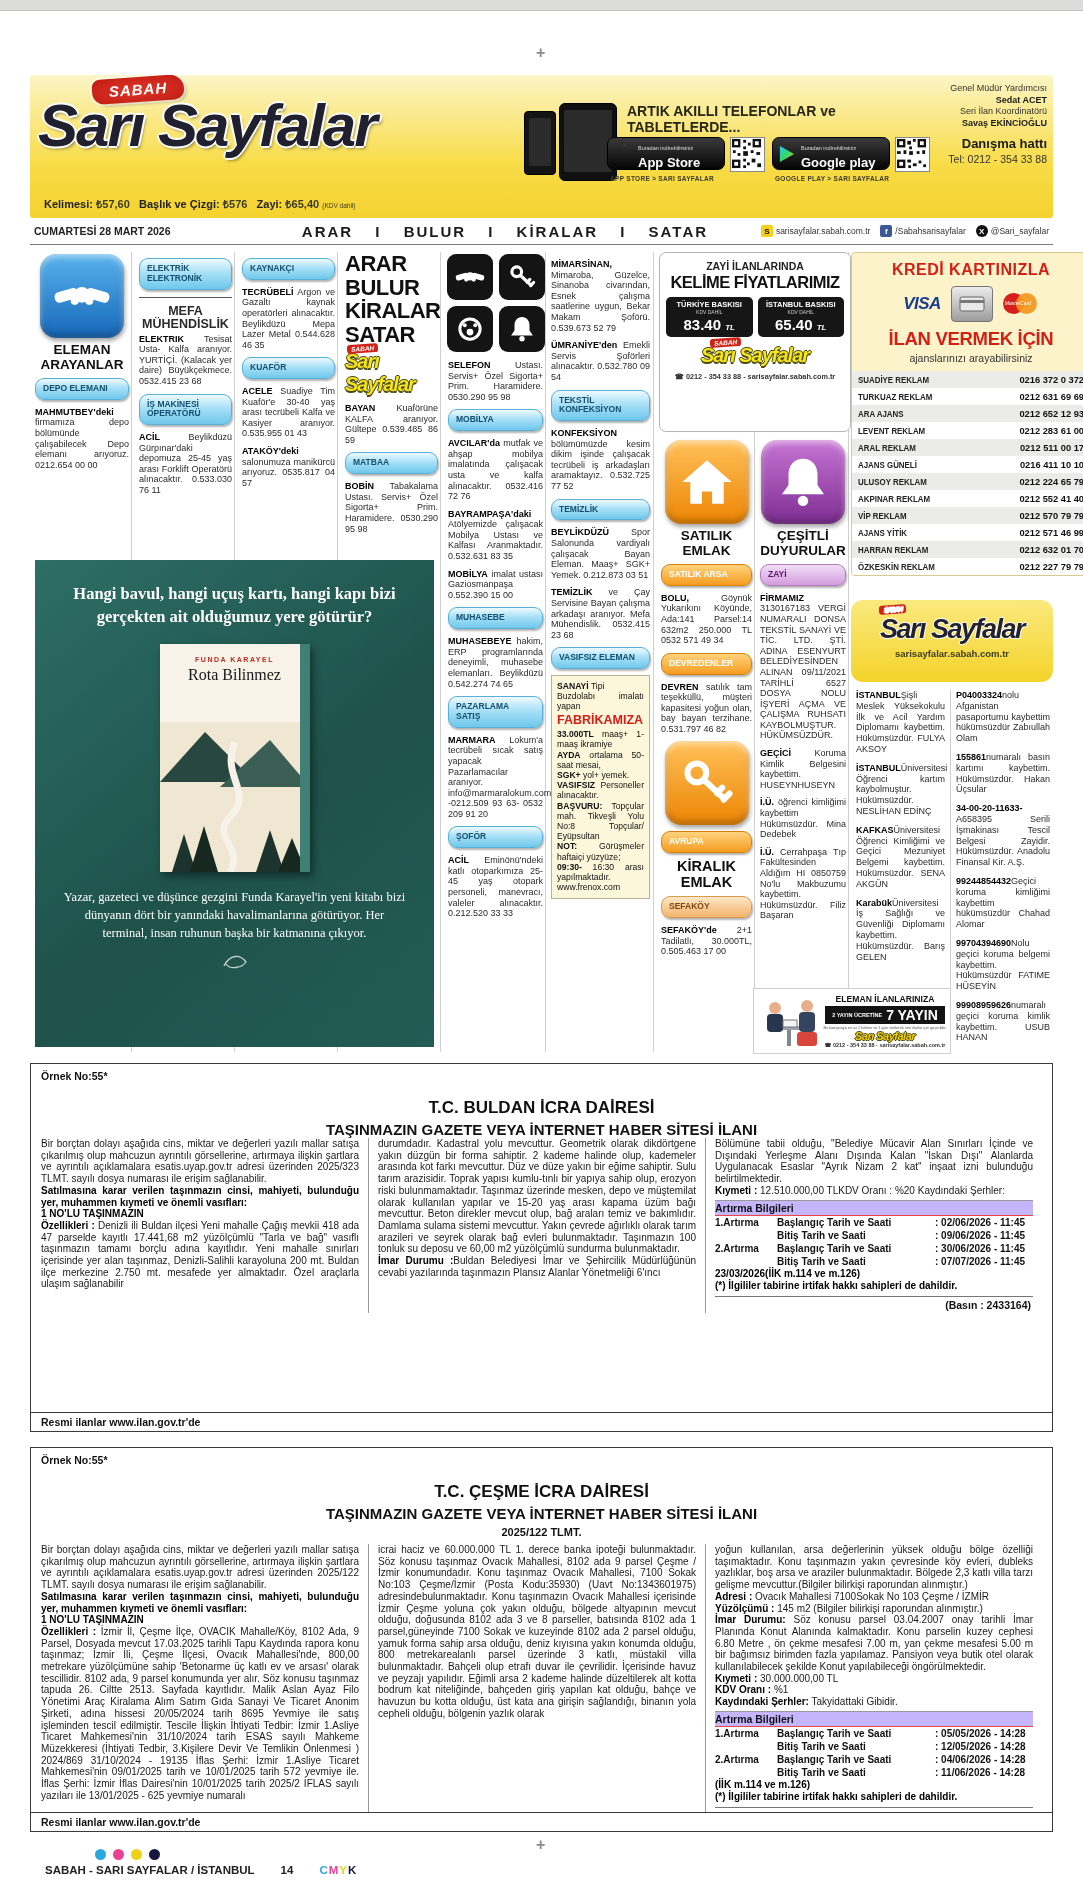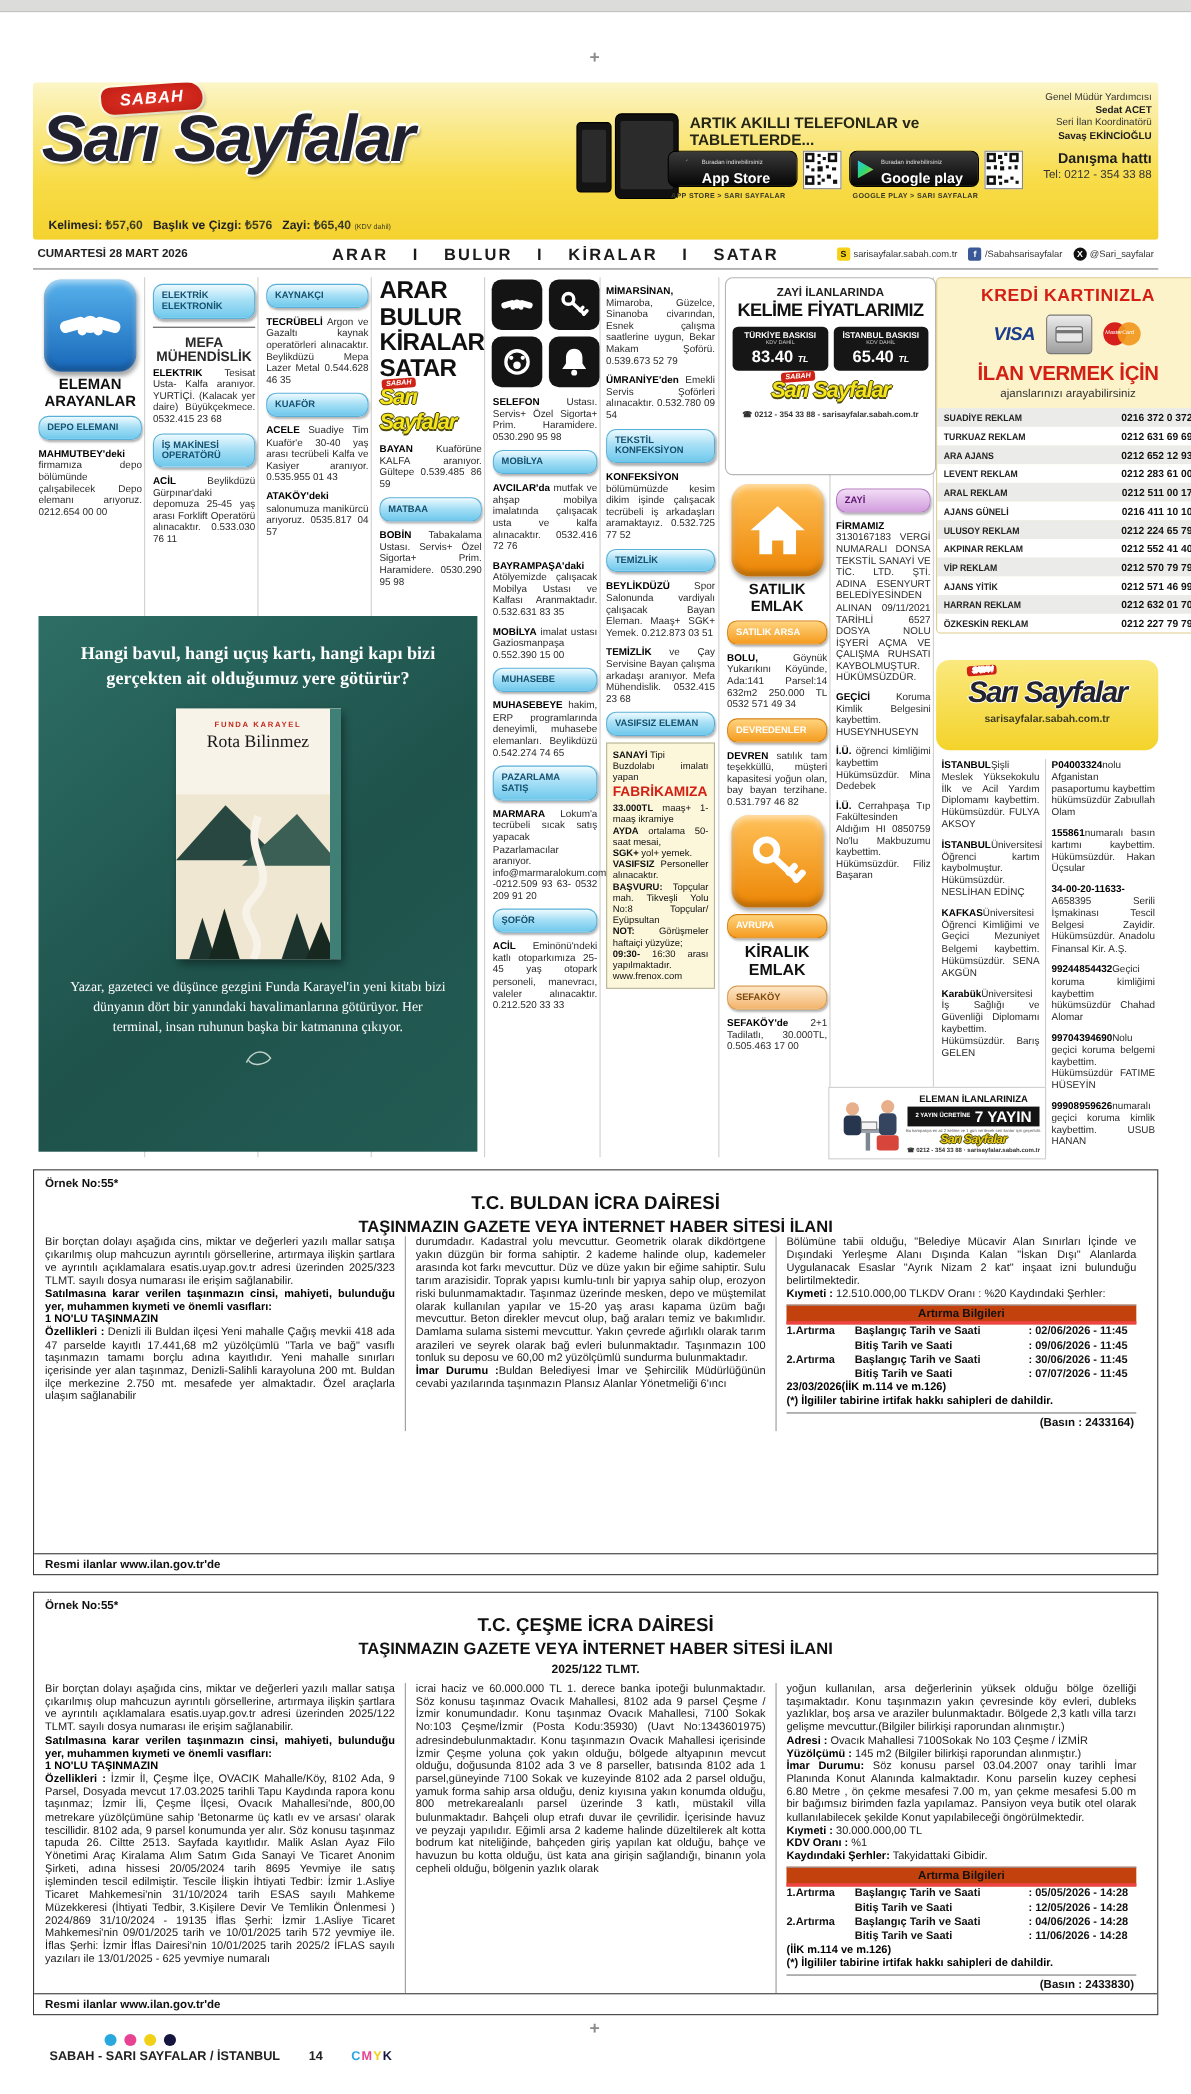--- a/index.html
+++ b/index.html
@@ -159,30 +159,30 @@
   .ea-terms{font-size:3.8px;color:#555;}
   .ea-brandline{font-style:italic;font-weight:bold;font-size:11px;letter-spacing:-.5px;color:#f0cf12;
     text-shadow:-1px 0 #4a4a10,1px 0 #4a4a10,0 -1px #4a4a10,0 1px #4a4a10;}
   .ea-contact{font-size:5.5px;font-weight:bold;color:#333;}
 
   
   .notice{left:30px;top:1063px;width:1023px;height:369px;background:#fff;border:1.5px solid #3a3a3a;
     box-sizing:border-box;padding:6px 10px 0;overflow:hidden;}
   .notice2{top:1447px;height:385px;}
   .n-ornek{font-size:10.5px;font-weight:bold;}
-  .n-t1{text-align:center;font-size:17px;font-weight:800;margin-top:2px;}
+  .n-t1{text-align:center;font-size:17px;font-weight:800;margin-top:16px;}
   .n-t2{text-align:center;font-size:15px;font-weight:800;margin-top:3px;}
   .n-file{text-align:center;font-size:11px;font-weight:800;margin:4px 0 6px;}
   .n-cols{display:flex;}
   .ncol{flex:1;padding:0 9px;border-left:1px solid #999;}
   .ncol:first-child{border-left:none;padding-left:0;}
   .ncol .np{font-size:10px;line-height:11.7px;text-align:justify;color:#191919;}
   .ncol .np b{color:#000;}
-  .tbl-title{font-size:10.5px;font-weight:800;text-align:center;background:#c2410c;border-top:1px solid #999;
-    border-bottom:3px solid #ef4444;padding:1px 0;margin-top:3px;}
+  .tbl-title{font-size:10.5px;font-weight:800;text-align:left;background:#c4b5fd;border-top:1px solid #999;
+    border-bottom:1px solid #ef4444;padding:1px 0;margin-top:3px;}
   .trow{display:flex;font-size:10px;line-height:13px;}
   .tc1{width:62px;font-weight:800;}
   .tc2{width:158px;font-weight:800;}
   .tc3{flex:1;font-weight:bold;}
   .n-after .np{font-size:10px;line-height:12.5px;font-weight:800;text-align:left;}
   .n-basin{border-top:1px solid #777;text-align:right;font-size:10.5px;font-weight:800;padding:2px 2px;margin-top:3px;}
   .n-footer{position:absolute;left:0;right:0;bottom:0;border-top:1.5px solid #3a3a3a;font-size:10.5px;
     font-weight:800;padding:3px 10px;background:#fff;}
 
   
@@ -482,20 +482,30 @@
           </svg>
         </div>
       </div>
       <div class="tab orange">AVRUPA</div>
       <div class="col-head2">KİRALIK
 EMLAK</div>
       <div class="tab peach">SEFAKÖY</div>
       <div class="ad"><b>SEFAKÖY'de</b> 2+1 Tadilatlı, 30.000TL, 0.505.463 17 00</div>
     </div>
   <div class="col" style="left:760px;top:438px;width:86px;">
+      <div class="cat-block">
+        <div class="cat-icon purple">
+          <svg viewBox="0 0 40 40">
+            <path d="M20 4c6.4 0 10 5 10 11v7l4.5 6.5H5.5L10 22v-7C10 9 13.6 4 20 4z" fill="#fff"></path>
+            <circle cx="20" cy="33" r="3.6" fill="#fff"></circle>
+          </svg>
+        </div>
+        <div class="cat-title">ÇEŞİTLİ
+DUYURULAR</div>
+      </div>
       <div class="tab purple">ZAYİ</div>
       <div class="ad"><b>FİRMAMIZ</b> 3130167183 VERGİ NUMARALI DONSA TEKSTİL SANAYİ VE TİC. LTD. ŞTİ. ADINA ESENYURT BELEDİYESİNDEN ALINAN 09/11/2021 TARİHLİ 6527 DOSYA NOLU İŞYERİ AÇMA VE ÇALIŞMA RUHSATI KAYBOLMUŞTUR. HÜKÜMSÜZDÜR.</div>
       <div class="ad"><b>GEÇİCİ</b> Koruma Kimlik Belgesini kaybettim. HUSEYNHUSEYN</div>
       <div class="ad"><b>İ.Ü.</b> öğrenci kimliğimi kaybettim Hükümsüzdür. Mina Dedebek</div>
       <div class="ad"><b>İ.Ü.</b> Cerrahpaşa Tıp Fakültesinden Aldığım HI 0850759 No'lu Makbuzumu kaybettim. Hükümsüzdür. Filiz Başaran</div>
     </div>
 
   <div class="abs kelime">
     <div class="kel-top">ZAYİ İLANLARINDA</div>
     <div class="kel-title">KELİME FİYATLARIMIZ</div>

